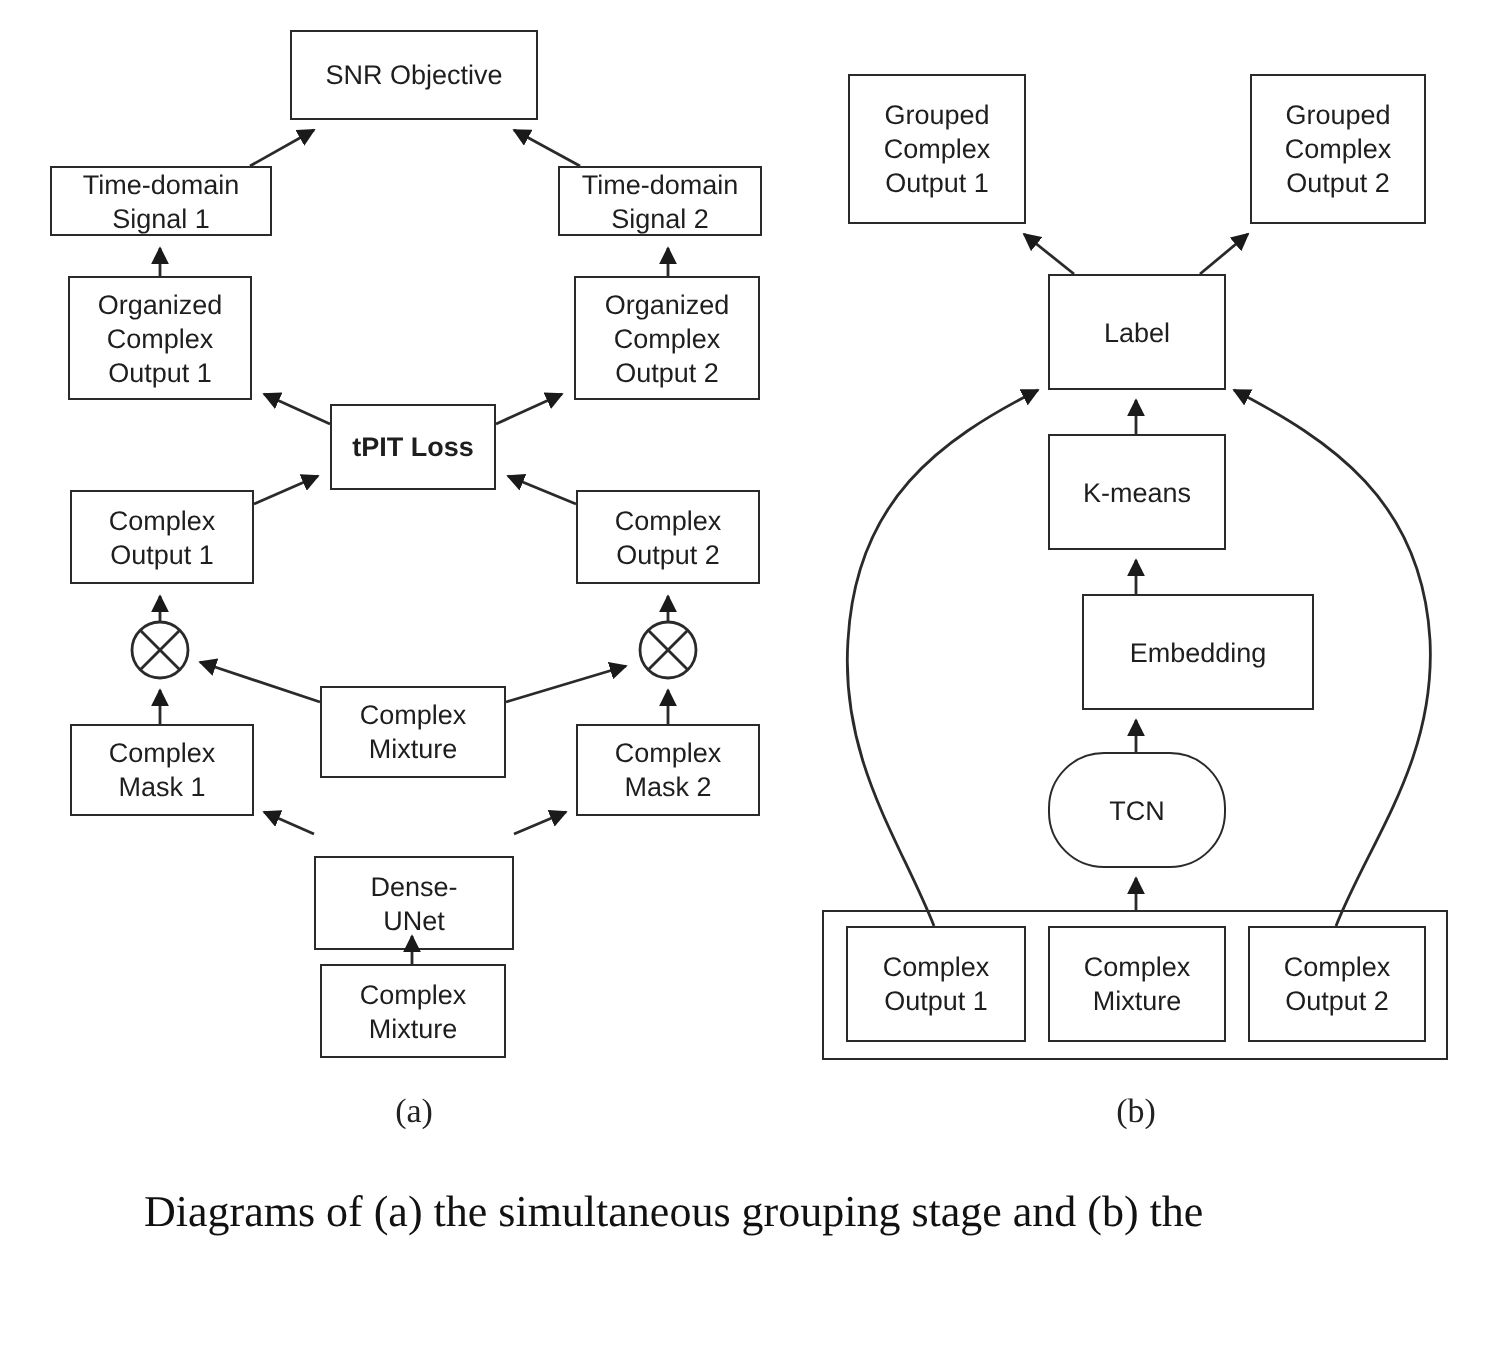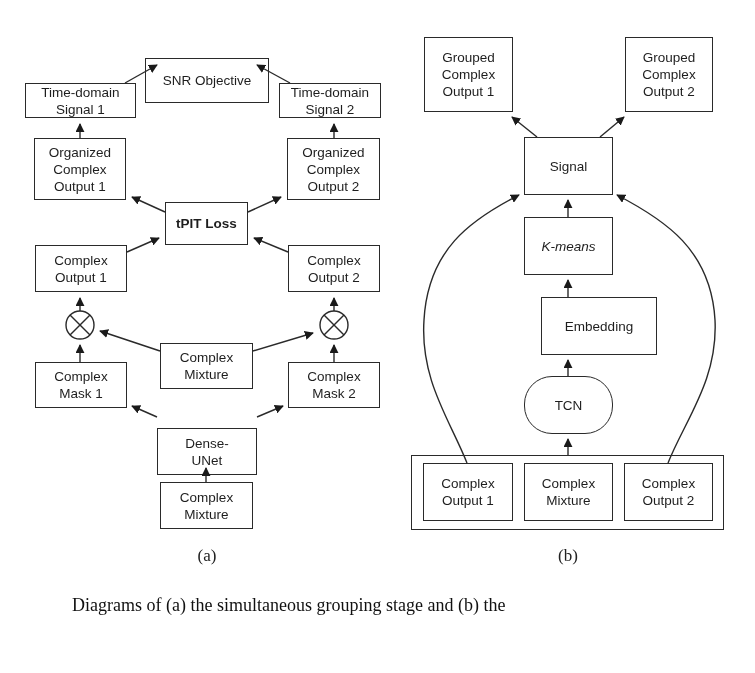--- a/index.html
+++ b/index.html
@@ -12,28 +12,28 @@
     font-family:"Liberation Sans", sans-serif; font-size:13.5px; line-height:17px; color:#1e1e1e;
     white-space:pre-line;
   }
   .outer { position:absolute; box-sizing:border-box; border:1.3px solid #2a2a2a; background:transparent; }
   .sublabel {
     position:absolute; font-family:"Liberation Serif", serif; font-size:17px; color:#222;
     width:60px; text-align:center;
   }
   .caption {
     position:absolute; left:72px; top:590px; width:640px;
-    font-family:"Liberation Serif", serif; font-size:18px; line-height:31px; color:#111;
+    font-family:"Liberation Serif", serif; font-size:22px; line-height:31px; color:#111;
   }
   .caption span { display:block; white-space:nowrap; }
 </style>
 </head>
 <body>
 
-<div class="box" style="left:145px;top:15px;width:124px;height:45px;margin-top:43px;">SNR Objective</div>
+<div class="box" style="left:145px;top:15px;width:124px;height:45px;">SNR Objective</div>
 <div class="box" style="left:25px;top:83px;width:111px;height:35px;">Time-domain
 Signal 1</div>
 <div class="box" style="left:279px;top:83px;width:102px;height:35px;">Time-domain
 Signal 2</div>
 <div class="box" style="left:34px;top:138px;width:92px;height:62px;">Organized
 Complex
 Output 1</div>
 <div class="box" style="left:287px;top:138px;width:93px;height:62px;">Organized
 Complex
 Output 2</div>
@@ -53,22 +53,22 @@
 <div class="box" style="left:160px;top:482px;width:93px;height:47px;">Complex
 Mixture</div>
 <div class="sublabel" style="left:177px;top:546px;">(a)</div>
 
 <div class="box" style="left:424px;top:37px;width:89px;height:75px;">Grouped
 Complex
 Output 1</div>
 <div class="box" style="left:625px;top:37px;width:88px;height:75px;">Grouped
 Complex
 Output 2</div>
-<div class="box" style="left:524px;top:137px;width:89px;height:58px;">Signal</div>
-<div class="box" style="left:524px;top:217px;width:89px;height:58px;font-style:italic;">K-means</div>
+<div class="box" style="left:524px;top:137px;width:89px;height:58px;">Label</div>
+<div class="box" style="left:524px;top:217px;width:89px;height:58px;">K-means</div>
 <div class="box" style="left:541px;top:297px;width:116px;height:58px;">Embedding</div>
 <div class="box" style="left:524px;top:376px;width:89px;height:58px;border-radius:28px;">TCN</div>
 <div class="outer" style="left:411px;top:455px;width:313px;height:75px;"></div>
 <div class="box" style="left:423px;top:463px;width:90px;height:58px;">Complex
 Output 1</div>
 <div class="box" style="left:524px;top:463px;width:89px;height:58px;">Complex
 Mixture</div>
 <div class="box" style="left:624px;top:463px;width:89px;height:58px;">Complex
 Output 2</div>
 <div class="sublabel" style="left:538px;top:546px;">(b)</div>

